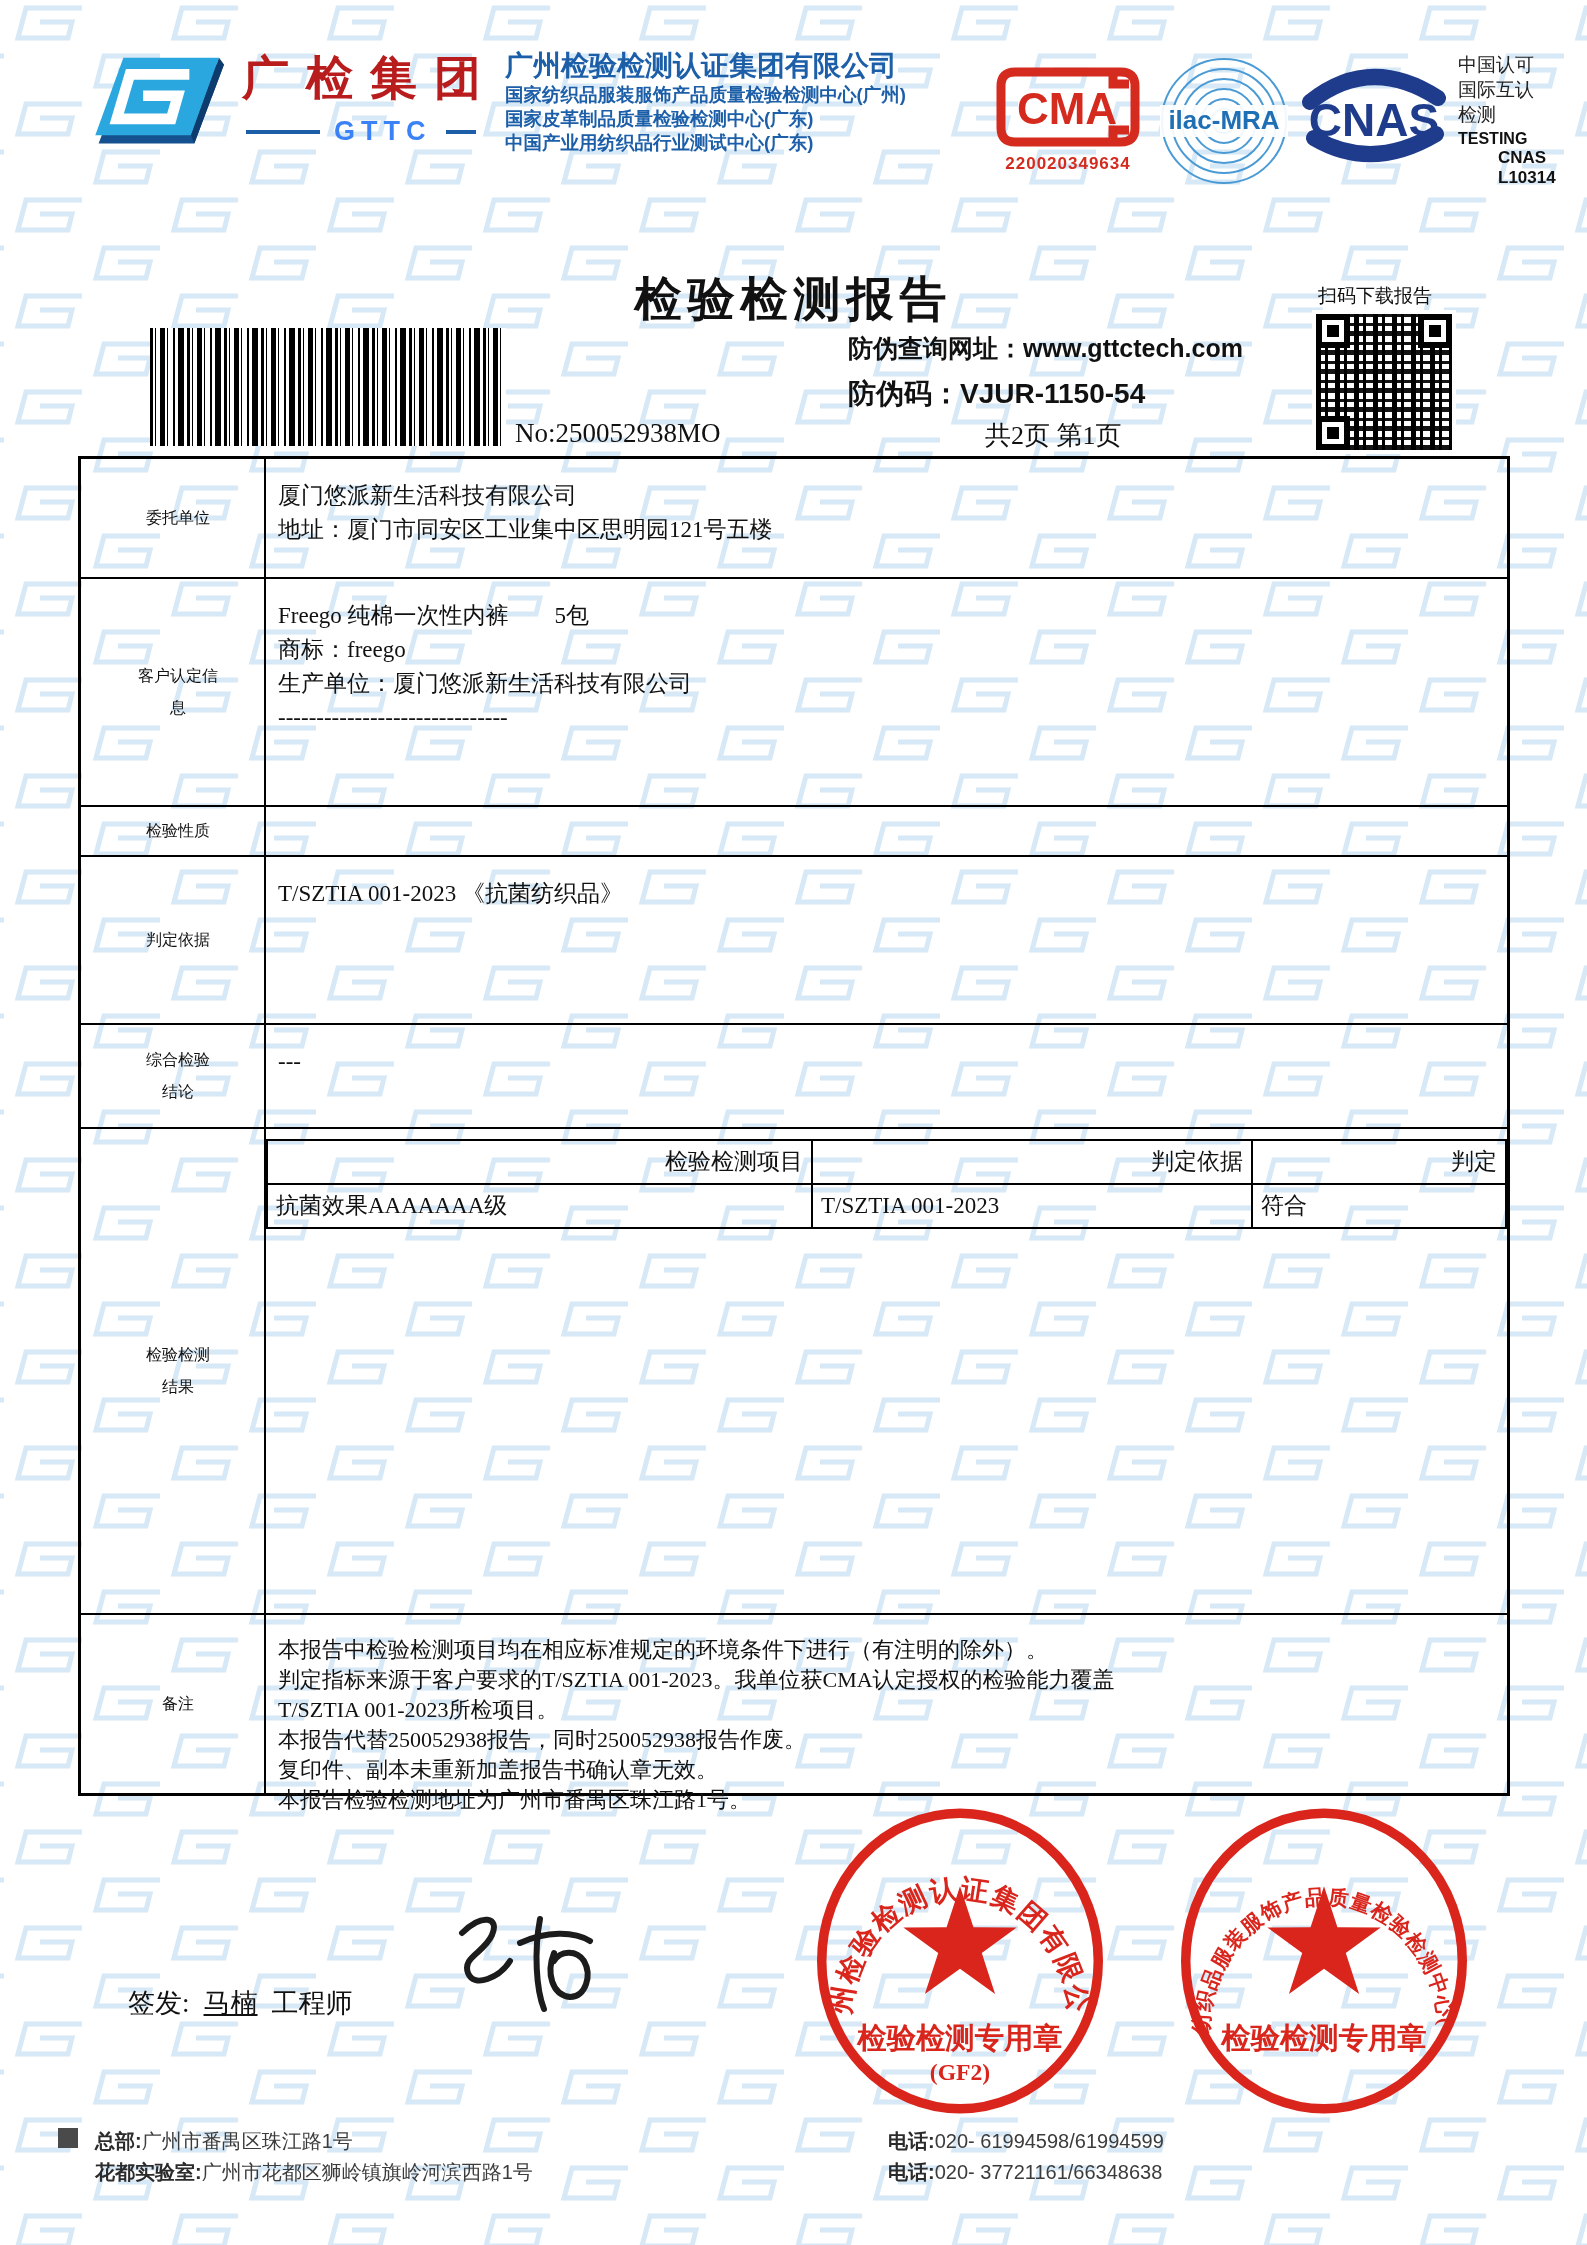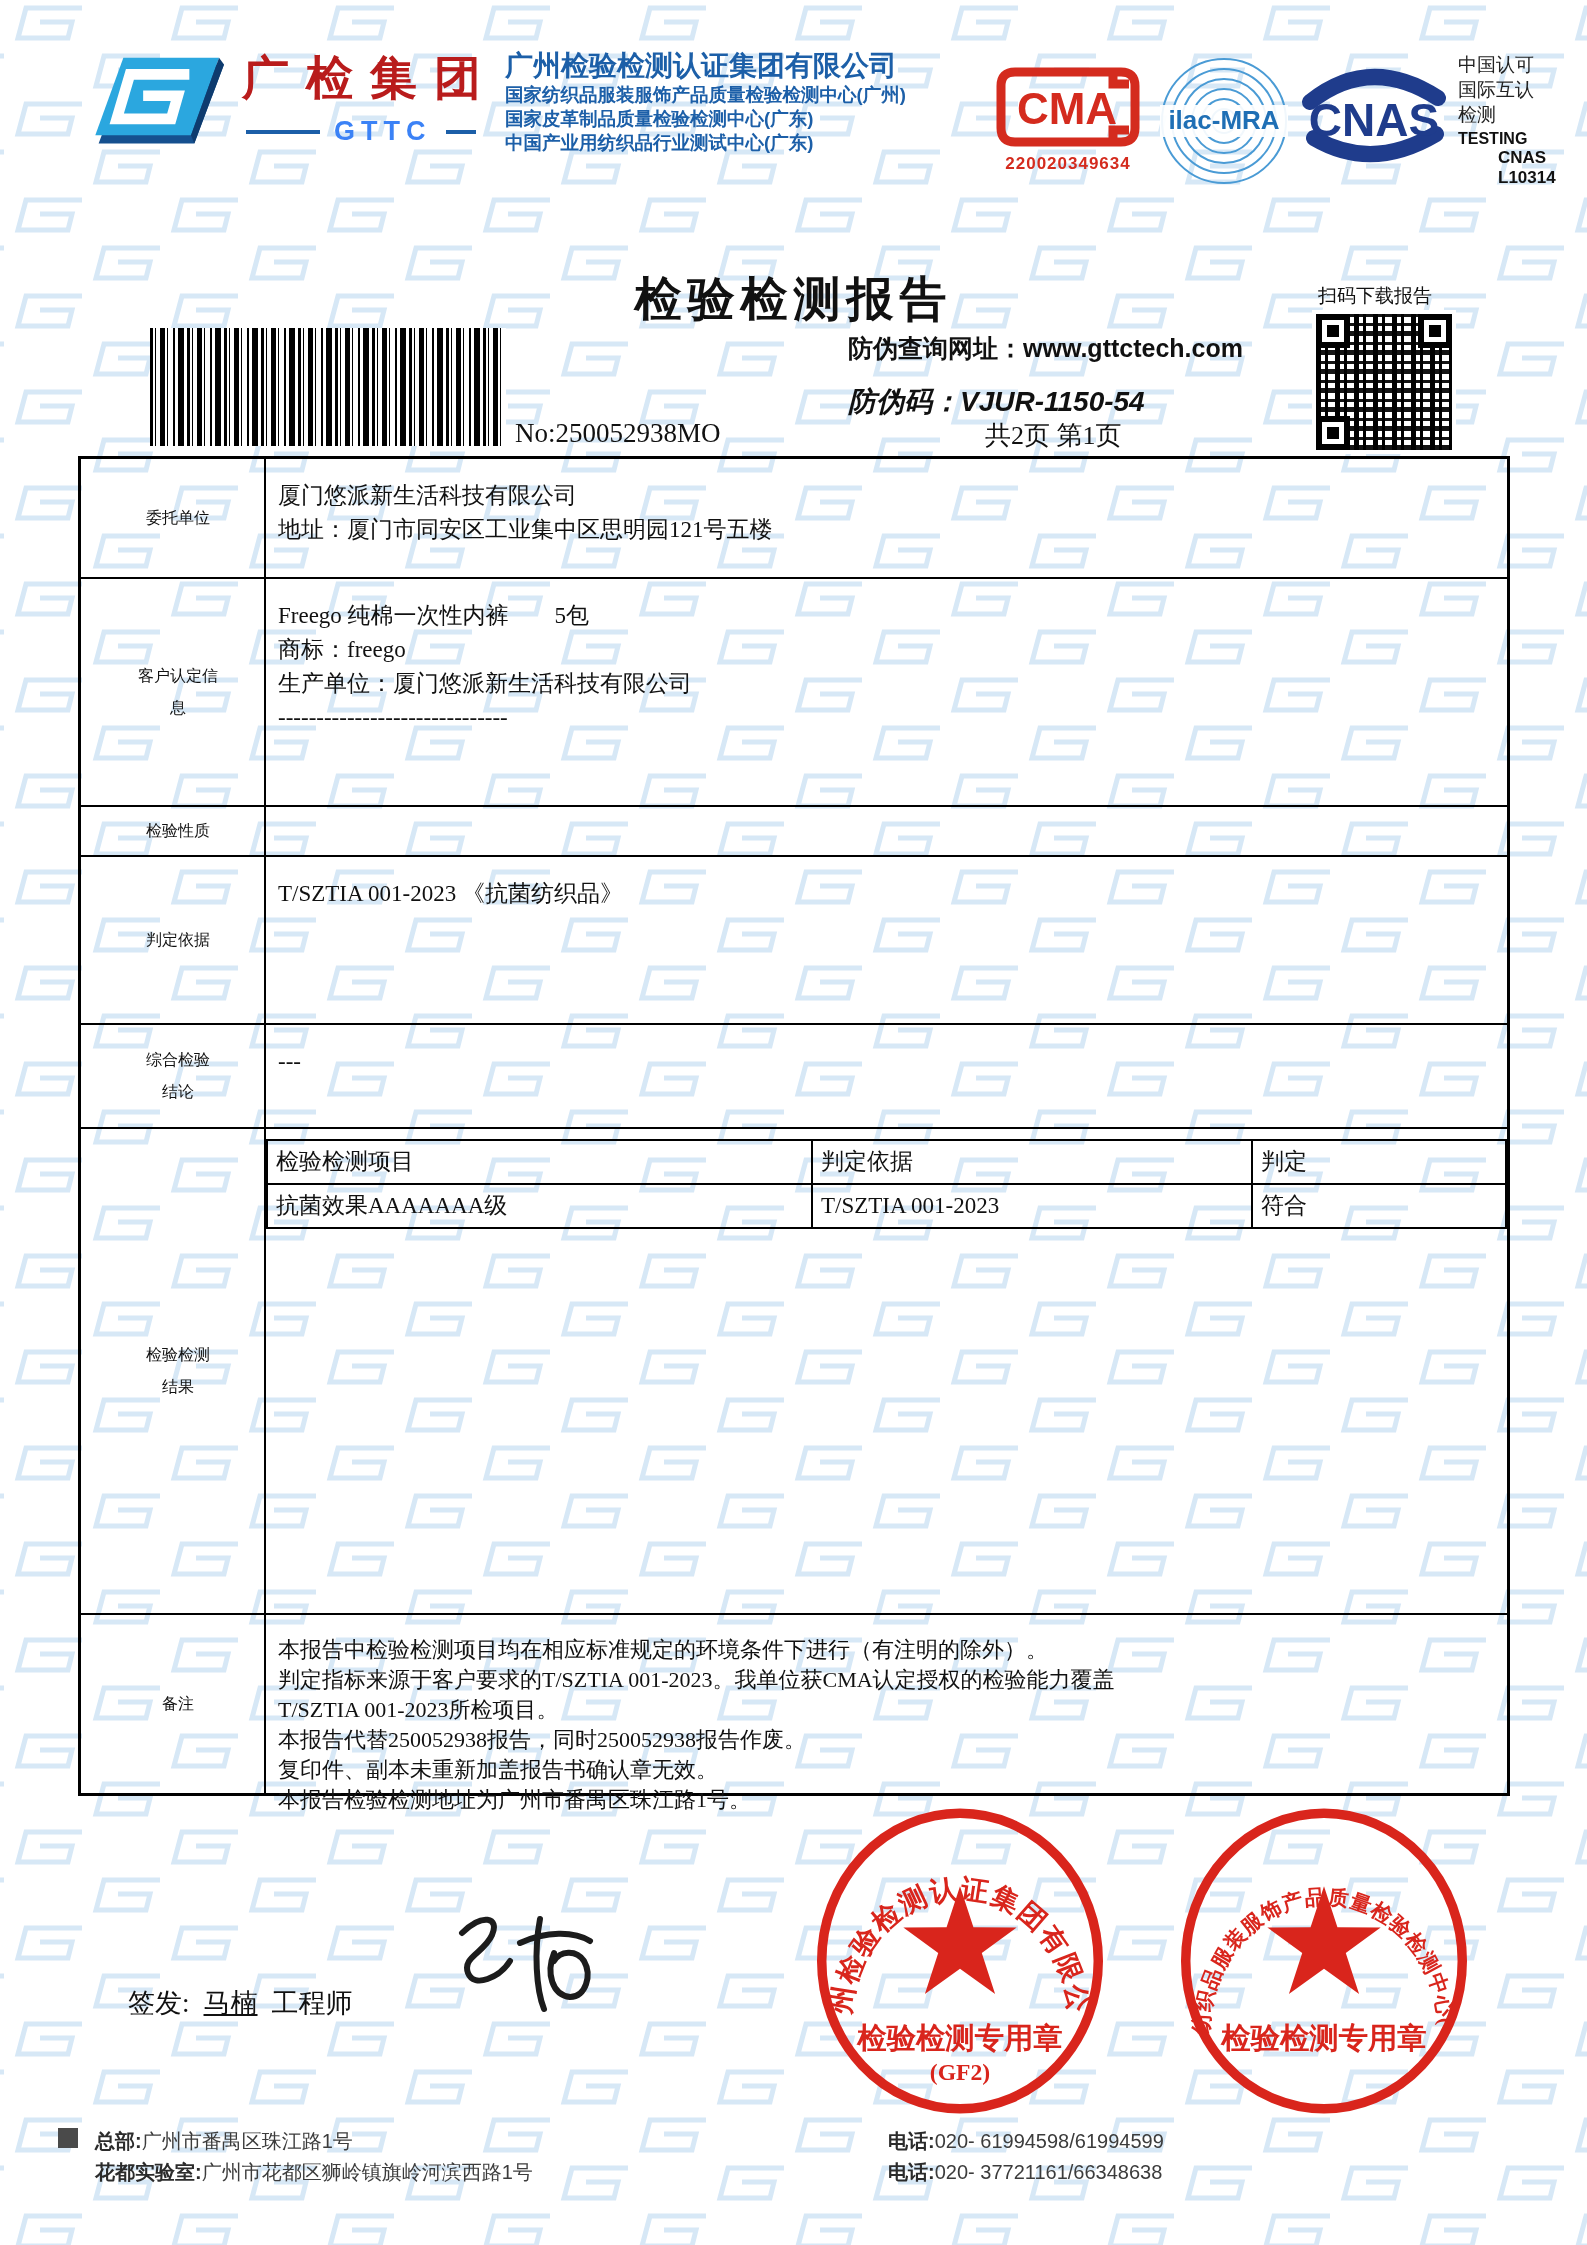--- a/index.html
+++ b/index.html
@@ -33,21 +33,21 @@
   .doc-title{position:absolute;left:0;top:268px;width:100%;text-align:center;
              font-size:47px;font-weight:bold;letter-spacing:6px;}
   .barcode{position:absolute;left:150px;top:328px;width:356px;height:118px;
     background:repeating-linear-gradient(90deg,
       #000 0 3px,#fff 3px 5px,#000 5px 6px,#fff 6px 10px,
       #000 10px 15px,#fff 15px 17px,#000 17px 18px,#fff 18px 23px,
       #000 23px 25px,#fff 25px 28px,#000 28px 34px,#fff 34px 37px);}
   .report-no{position:absolute;left:515px;top:418px;font-size:27px;}
   .antifake{position:absolute;left:848px;top:332px;font-family:"Liberation Sans",sans-serif;}
   .af-line1{font-size:25px;font-weight:bold;}
-  .af-line2{font-size:28px;font-weight:bold;margin-top:18px;font-style:italic;}
+  .af-line2{font-size:28px;font-weight:bold;margin-top:10px;}
   .page-info{position:absolute;left:985px;top:418px;font-size:26px;}
   .qr-caption{position:absolute;left:1318px;top:283px;font-size:19px;}
   .qr{position:absolute;left:1312px;top:310px;width:136px;height:136px;background:#fff;border:4px solid #fff;}
   .qr-noise{position:absolute;inset:0;
     background-image:
       repeating-linear-gradient(0deg,rgba(0,0,0,.92) 0 5px,transparent 5px 10px,rgba(0,0,0,.92) 10px 13px,transparent 13px 19px),
       repeating-linear-gradient(90deg,#000 0 5px,#fff 5px 9px,#000 9px 12px,#fff 12px 19px);}
   .finder{position:absolute;width:34px;height:34px;border:6px solid #000;background:#fff;box-sizing:border-box;}
   .finder::after{content:"";position:absolute;left:5px;top:5px;width:12px;height:12px;background:#000;}
   .f-tl{left:0;top:0;} .f-tr{right:0;top:0;} .f-bl{left:0;bottom:0;}
@@ -59,21 +59,21 @@
   .label-cell{width:185px;min-width:185px;border-right:2px solid #000;display:flex;align-items:center;
               justify-content:center;text-align:center;font-size:16px;white-space:pre-line;line-height:32px;box-sizing:border-box;padding-left:11px;}
   .content-cell{flex:1;box-sizing:border-box;font-size:23px;line-height:34px;}
   .pad{padding:20px 12px;}
   .preline{white-space:pre;}
   .cells{display:flex;width:100%;}
   .cells>div{box-sizing:border-box;border-right:2px solid #000;padding:6px 10px;font-size:23px;display:flex;align-items:center;}
   .cells>div:last-child{border-right:none;}
   .sub-table{width:100%;border-collapse:collapse;margin-top:10px;font-size:23px;}
   .sub-table td{border:2px solid #000;height:44px;box-sizing:border-box;padding:2px 8px;}
-  .sub-table .hd{text-align:left;}
+  .sub-table .hd{text-align:right;}
   .remarks-line{font-size:22px;line-height:30px;}
 
   
   .sign-row{position:absolute;left:128px;top:1985px;font-size:27px;}
   .sign-name{text-decoration:underline;margin-left:14px;}
   .sign-title{margin-left:14px;}
   .handsign{position:absolute;left:448px;top:1905px;}
   .stamp{position:absolute;width:308px;height:322px;}
   .stamp1{left:806px;top:1800px;}
   .stamp2{left:1170px;top:1800px;}

